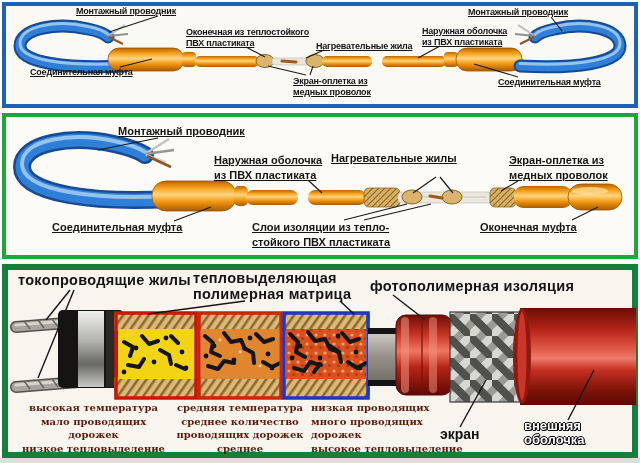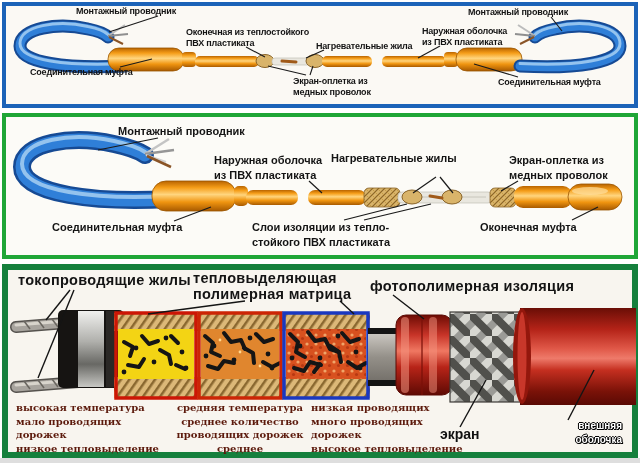--- a/index.html
+++ b/index.html
@@ -4,29 +4,29 @@
 <style>
   html,body{margin:0;padding:0}
   body{width:640px;height:463px;position:relative;background:#ffffff;
        font-family:"Liberation Sans",sans-serif;overflow:hidden}
   .panel{position:absolute;left:2px;width:636px;box-sizing:border-box}
   #p1{top:2px;height:106px;border:4px solid #1c63b8;background:#fbf9f4}
   #p2{top:113px;height:146px;border:4px solid #1fa637;background:#fcfbf7}
   #p3{top:264px;height:194px;border:6px solid #15803d;background:#f8f5ef}
   .panel svg{position:absolute;left:0;top:0}
   .lbl{position:absolute;white-space:pre-line;color:#141414}
-  .u{}
+  .u{text-decoration:underline}
   .l1{font-weight:bold;font-size:9px;line-height:10.5px;letter-spacing:-0.2px}
   .l2{font-weight:bold;font-size:11px;line-height:15px}
   .l3{font-weight:bold;font-size:14.5px;line-height:16px;letter-spacing:0.3px}
   .note{position:absolute;font-family:"DejaVu Serif",serif;font-weight:bold;
         font-size:10px;line-height:13.5px;color:#5c1a0c;white-space:pre-line}
   .ekran{position:absolute;font-weight:bold;font-size:14px;color:#111}
-  .jacket{position:absolute;font-weight:bold;font-size:10px;line-height:14px;
-          text-align:right;color:#fff;white-space:pre-line;
+  .jacket{position:absolute;font-weight:bold;font-size:13px;line-height:14px;
+          color:#fff;white-space:pre-line;
           text-shadow:-1px 0 #000,1px 0 #000,0 -1px #000,0 1px #000,1px 1px #000}
   .wm{position:absolute;font-weight:bold;font-size:25px;color:#969696;
       opacity:.85;letter-spacing:1px;z-index:9}
   #bottomstrip{position:absolute;left:0;top:458px;width:640px;height:5px;background:#dedede}
 </style>
 </head>
 <body>
 
 <div class="panel" id="p1">
   <svg width="628" height="98" viewBox="0 0 628 98">
@@ -311,21 +311,21 @@
         <path d="M332 31 L346 44"></path>
       <path d="M385 25 L416 49"></path>
         <path d="M452 157 L478 110"></path>
       <path d="M560 150 L586 100"></path>
     </g>
   </svg>
   <div class="lbl l3" style="left:10px;top:2px">токопроводящие жилы</div>
   <div class="lbl l3" style="left:185px;top:0;width:215px;text-align:left">тепловыделяющая
 полимерная матрица</div>
   <div class="lbl l3" style="left:362px;top:8px">фотополимерная изоляция</div>
-  <div class="note" style="left:8px;top:131px;width:155px;text-align:left">высокая температура
+  <div class="note" style="left:8px;top:131px;width:155px;text-align:center">высокая температура
 мало проводящих дорожек
 низкое тепловыделение</div>
   <div class="note" style="left:163px;top:131px;width:138px;text-align:center">средняя температура
 среднее количество
 проводящих дорожек
 среднее тепловыделение</div>
   <div class="note" style="left:303px;top:131px;width:155px">низкая проводящих
 много проводящих дорожек
 высокое тепловыделение</div>
   <div class="ekran" style="left:432px;top:156px">экран</div>

